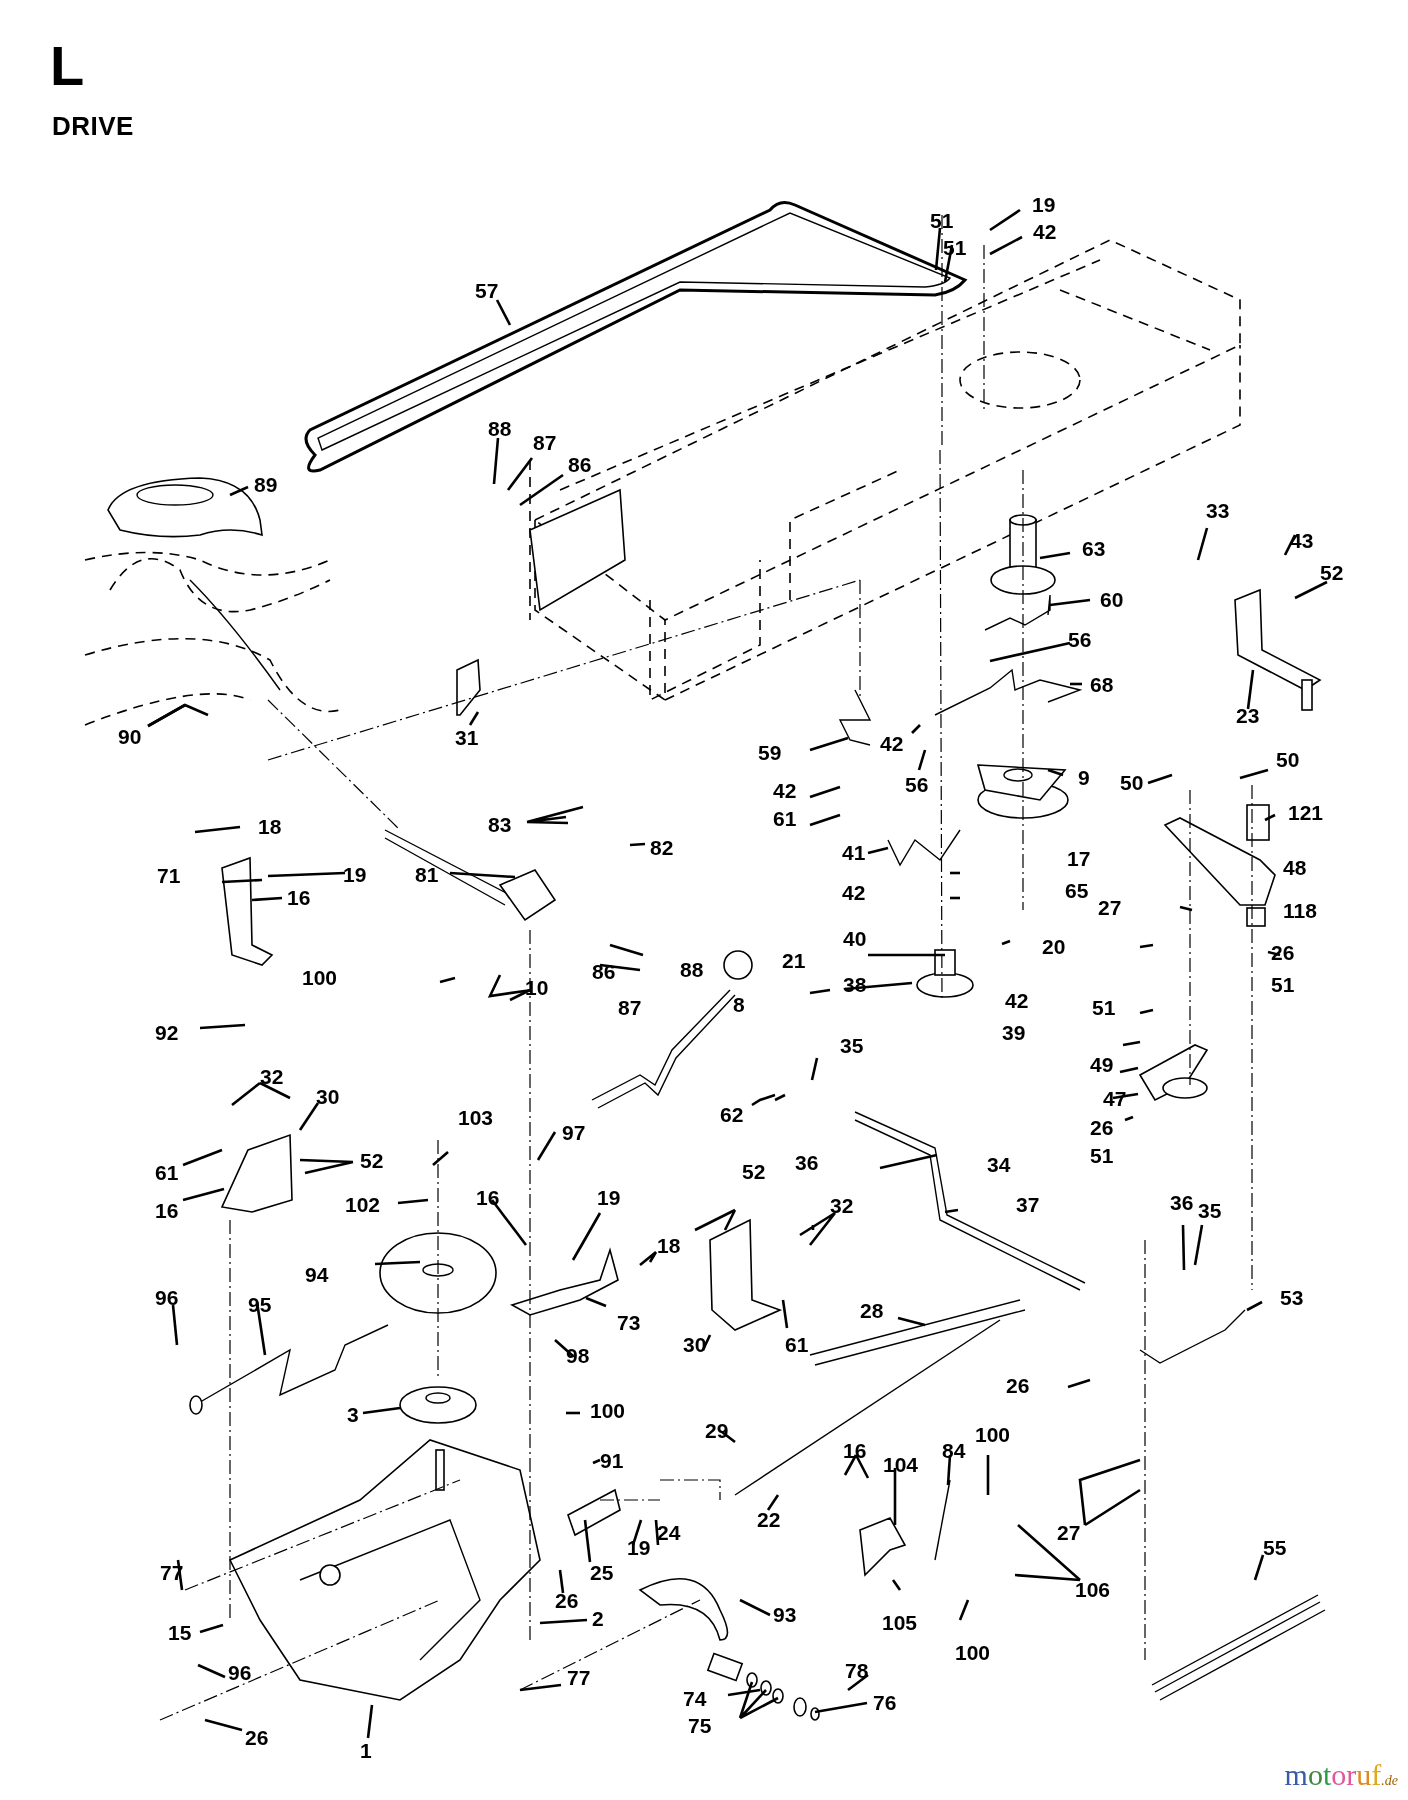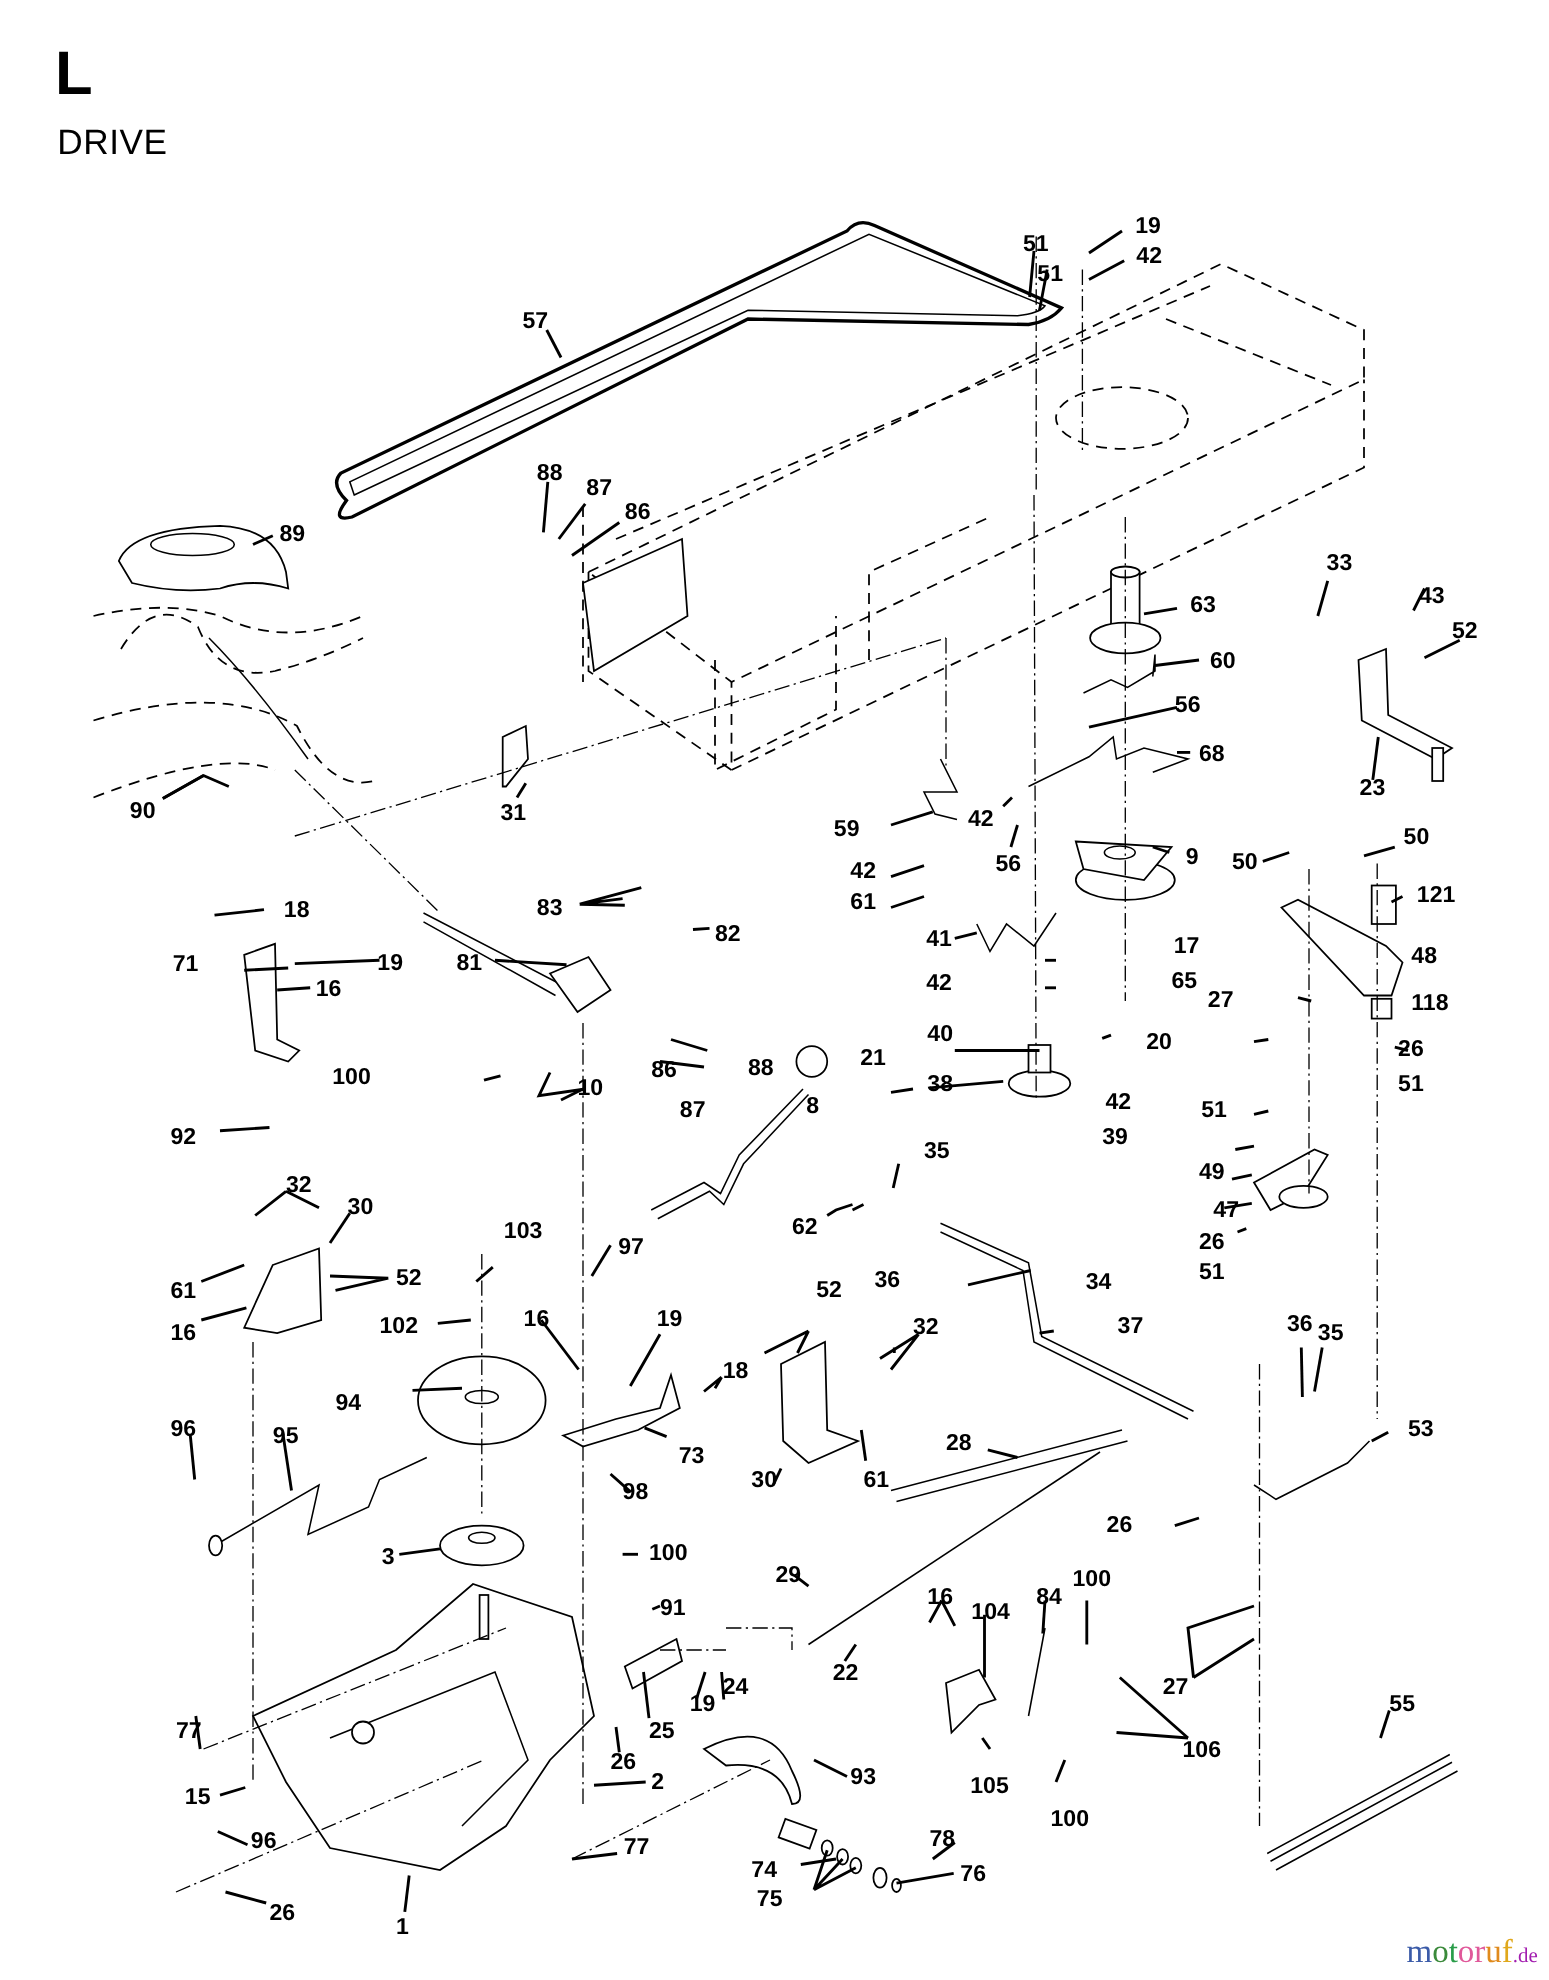--- a/index.html
+++ b/index.html
@@ -1,29 +1,29 @@
 <!DOCTYPE html>
 <html><head>
 <meta charset="utf-8">
 <style>
   html, body { margin: 0; padding: 0; background: #ffffff; }
   body { width: 1408px; height: 1800px; position: relative; overflow: hidden;
          font-family: "Liberation Sans", "DejaVu Sans", sans-serif; color: #000; }
   .section-letter { position: absolute; left: 50px; top: 38px; font-size: 56px; font-weight: 700; line-height: 1; }
-  .section-title { position: absolute; left: 52px; top: 113px; font-size: 32px; font-weight: 400; letter-spacing: 0.5px; line-height: 1; }
+  .section-title { position: absolute; left: 52px; top: 113px; font-size: 26px; font-weight: 700; letter-spacing: 0.5px; line-height: 1; }
   svg#diagram { position: absolute; left: 0; top: 0; }
   .lbl { font-family: "Liberation Sans", "DejaVu Sans", sans-serif; font-weight: 700; font-size: 21px; fill: #000; }
   .ln { stroke: #000; stroke-width: 2.6; fill: none; }
   .thin { stroke: #000; stroke-width: 1.4; fill: none; }
   .part { stroke: #000; stroke-width: 1.6; fill: #fff; }
   .dash { stroke: #000; stroke-width: 1.6; fill: none; stroke-dasharray: 10 7; }
   .axis { stroke: #000; stroke-width: 1.2; fill: none; stroke-dasharray: 14 4 2 4; }
   .belt { stroke: #000; stroke-width: 3; fill: none; }
   .watermark { position: absolute; right: 10px; bottom: 8px; font-family: "Liberation Serif", "DejaVu Serif", serif; font-size: 30px; }
-  .watermark .de { font-size: 19px; color: #a21caf; }
+  .watermark .de { font-size: 14px; color: #a16207; font-style: italic; }
 </style>
 </head>
 <body>
 
 <div class="section-letter">L</div>
 <div class="section-title">DRIVE</div>
 
 <svg id="diagram" width="1408" height="1800" viewBox="0 0 1408 1800">
 
   <g>

